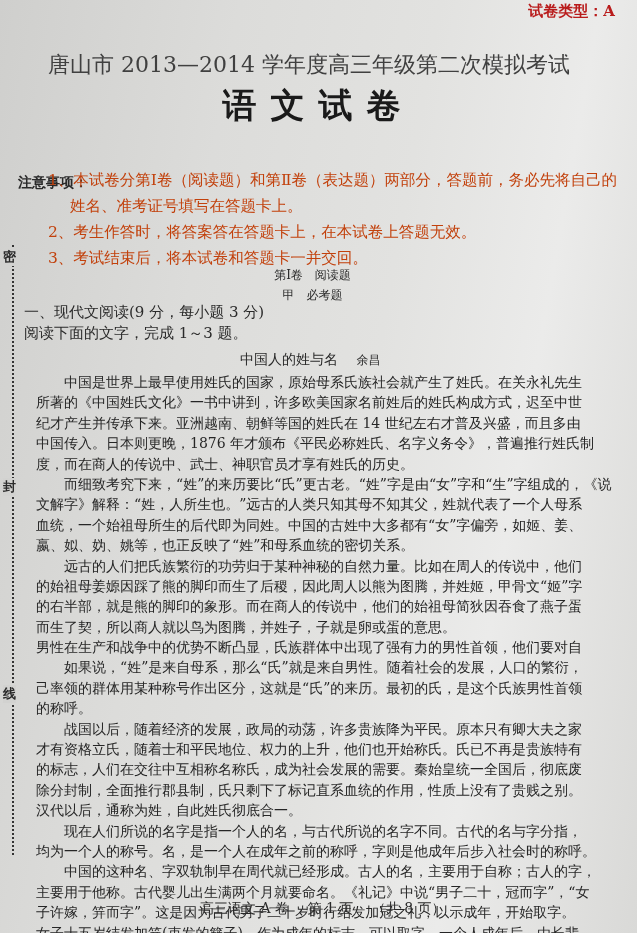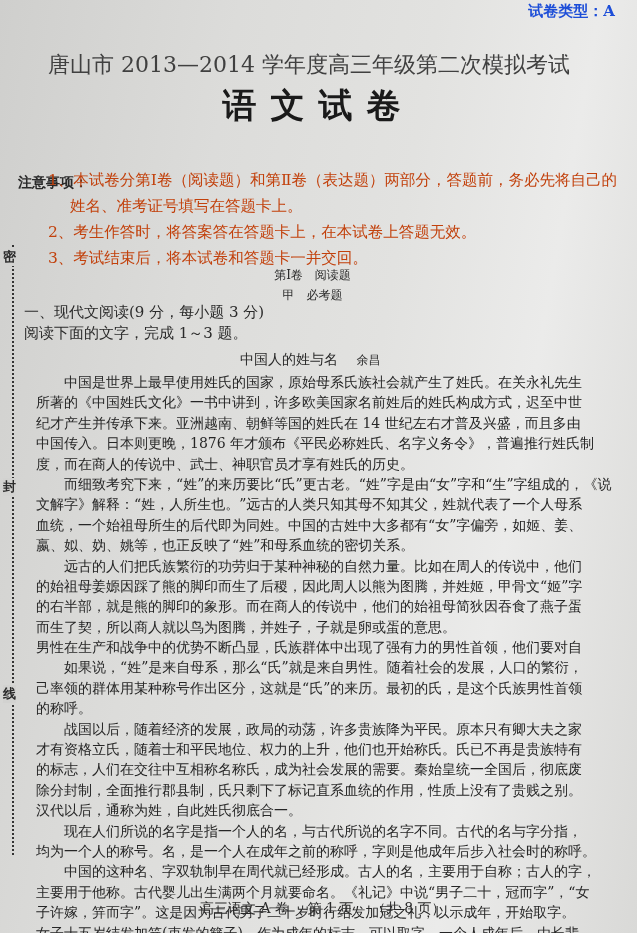--- a/index.html
+++ b/index.html
@@ -4,21 +4,21 @@
 <style>
   html, body { margin: 0; padding: 0; }
   body {
     width: 637px; height: 933px; overflow: hidden;
     background: linear-gradient(100deg, #cfcfcd 0%, #dcdcda 30%, #e2e2e0 55%, #ebebea 75%, #d9d9d7 100%);
     font-family: "DejaVu Serif", "Liberation Serif", serif;
     color: #2a2a2a;
     position: relative;
   }
   .page { position: absolute; inset: 0; }
-  .exam-type { position: absolute; top: 2px; right: 22px; font-size: 15px; font-weight: bold; color: #1d4ed8; }
+  .exam-type { position: absolute; top: 2px; right: 22px; font-size: 15px; font-weight: bold; color: #b91c1c; }
   .main-title { position: absolute; top: 50px; left: 48px; font-size: 22px; letter-spacing: 0px; color: #404040; }
   .subject-title { position: absolute; top: 83px; left: 0; width: 637px; text-align: center; font-size: 34px; font-weight: bold; letter-spacing: 14px; color: #1a1a1a; font-family: Liberation Mono, monospace; }
   .notice-head { position: absolute; top: 146px; left: 18px; font-size: 14px; font-weight: bold; margin-top: 28px; }
   .notice { position: absolute; left: 48px; font-size: 15.5px; color: #c2410c; }
   .notice.cont { left: 70px; }
   .section-title { position: absolute; left: 0; width: 625px; text-align: center; font-size: 12px; }
   .part-head { position: absolute; left: 24px; font-size: 15px; }
   .article-title { position: absolute; top: 351px; left: 240px; font-size: 14px; }
   .article-title .author { margin-left: 14px; font-size: 12px; }
   .body-text { position: absolute; left: 36px; width: 566px; font-size: 14px; line-height: 20.4px; color: #262626; text-align: justify; }

